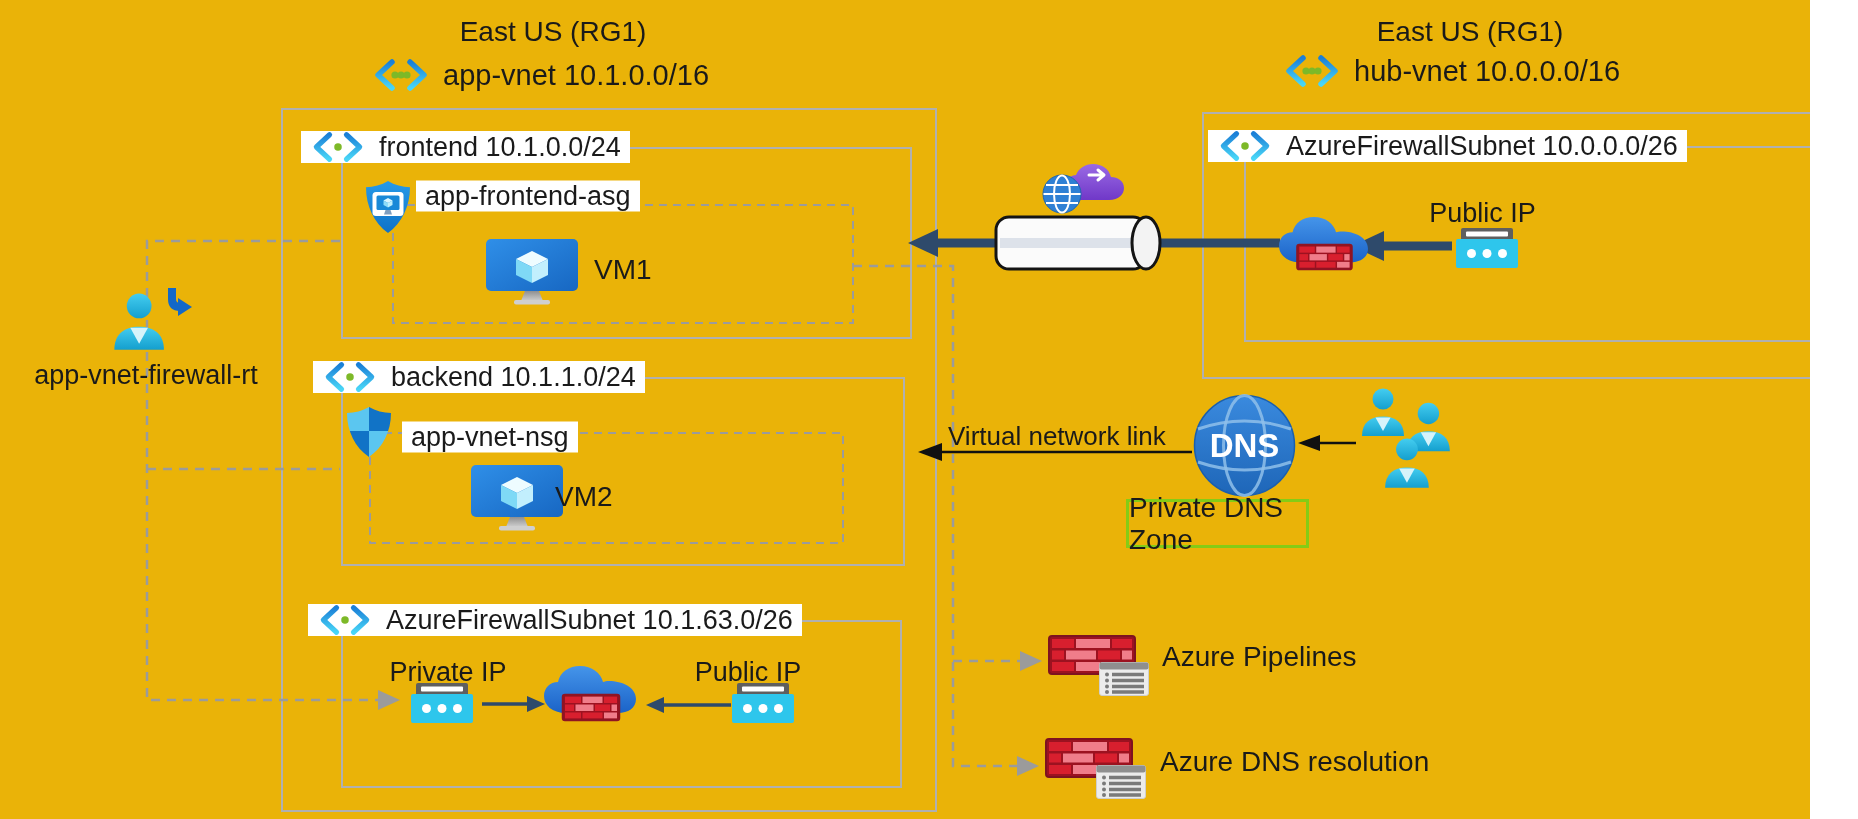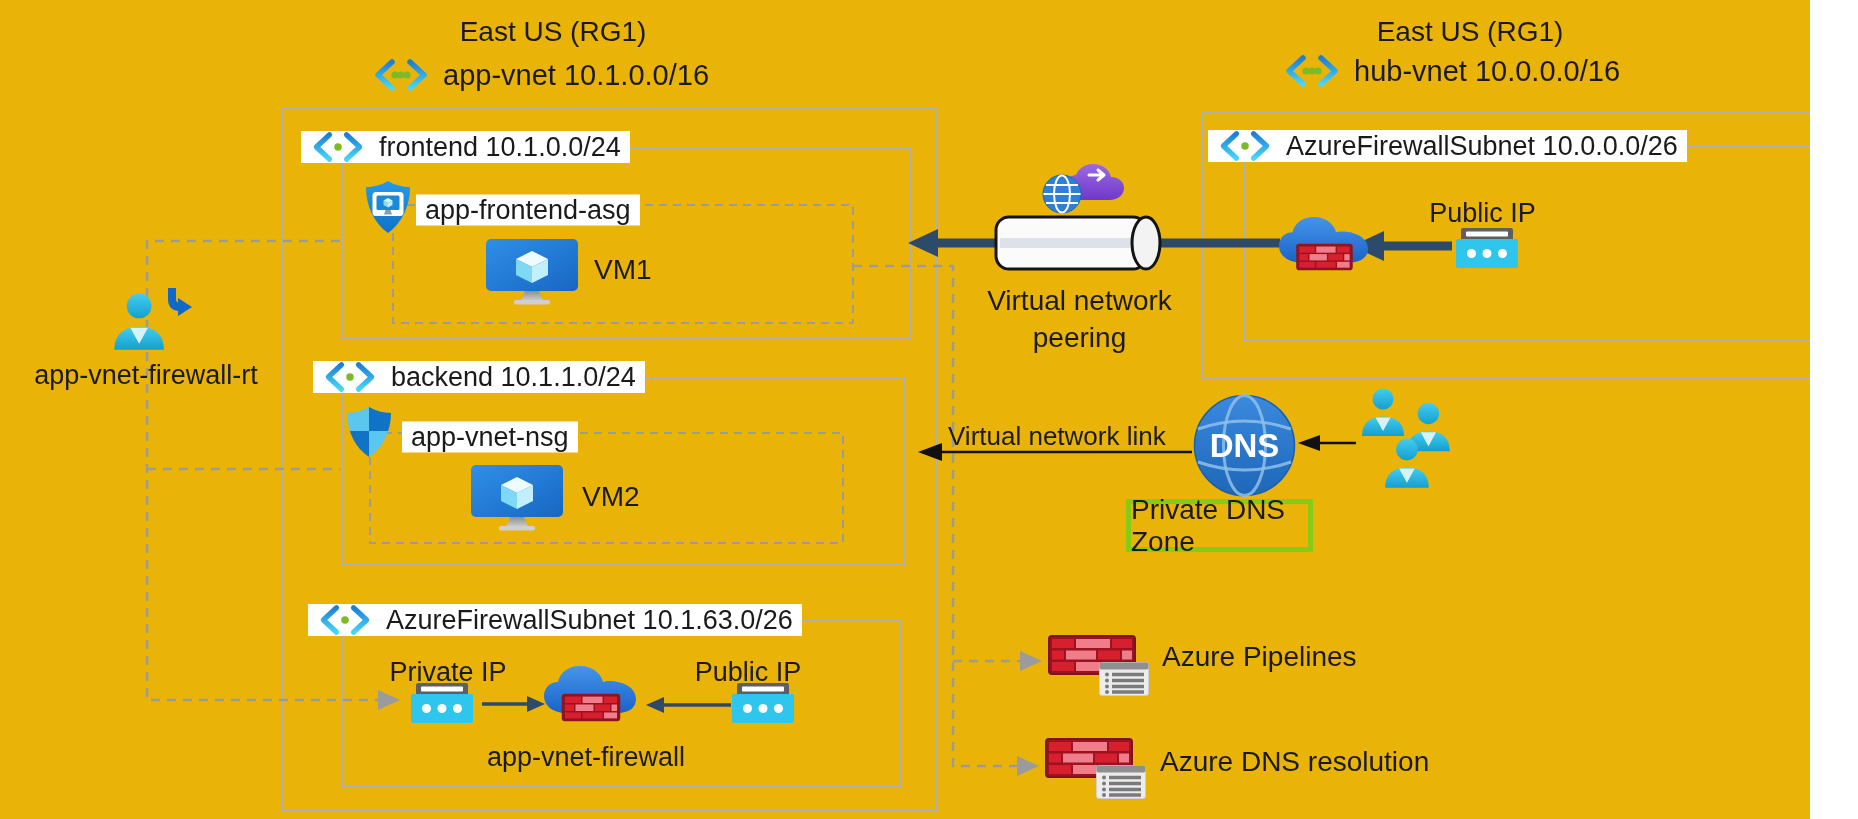--- a/index.html
+++ b/index.html
@@ -10,21 +10,21 @@
   .lbl{position:absolute;white-space:nowrap;}
   .vc{transform:translateY(-50%);}
   .ctr{text-align:center;}
   .iconrow{display:flex;align-items:center;gap:13px;}
   .wbg{background:#fff;padding:0 9px;align-items:flex-end;}
   .fs26{font-size:26px;} .fs27{font-size:27px;} .fs28{font-size:28px;} .fs29{font-size:29px;}
   svg{display:block;}
   #connectors{position:absolute;left:0;top:0;z-index:1;}
   .z2{z-index:2;}
   .z0{z-index:0;}
-  #redbox{position:absolute;z-index:2;border:5px solid #84cc16;display:flex;align-items:center;justify-content:center;}
+  #redbox{position:absolute;z-index:2;border:3px solid #84cc16;display:flex;align-items:center;justify-content:center;}
 </style>
 </head>
 <body>
 
 <div id="canvas">
 
   <svg width="0" height="0" style="position:absolute" aria-hidden="true">
     <defs>
       <linearGradient id="gchev" x1="0" y1="0" x2="0" y2="1">
         <stop offset="0" stop-color="#1b7fd7"></stop>
@@ -236,69 +236,67 @@
 
   <div class="abs iconrow wbg vc z2" style="left:301px;top:147px;">
     <svg viewBox="0 0 58 34" style="width:56px;height:32px;">
         <use href="#g-subnet"></use>
       </svg>
     <span class="fs27">frontend 10.1.0.0/24</span>
   </div>
   <svg class="abs z2" viewBox="0 0 46 54" style="left:365px;top:180px;width:46px;height:54px;">
       <use href="#g-asg"></use>
     </svg>
-  <div class="lbl wbg vc fs27 z2" style="left:416px;top:210px;">app-frontend-asg</div>
+  <div class="lbl wbg vc fs27 z2" style="left:416px;top:196px;">app-frontend-asg</div>
   <svg class="abs z2" viewBox="0 0 92 67" style="left:486px;top:239px;width:92px;height:67px;">
       <use href="#g-vm"></use>
     </svg>
   <div class="lbl vc fs28 z2" style="left:594px;top:270px;">VM1</div>
 
   <div class="abs iconrow wbg vc z2" style="left:313px;top:377px;">
     <svg viewBox="0 0 58 34" style="width:56px;height:32px;">
         <use href="#g-subnet"></use>
       </svg>
     <span class="fs27">backend 10.1.1.0/24</span>
   </div>
   <svg class="abs z2" viewBox="0 0 46 52" style="left:346px;top:406px;width:46px;height:52px;">
       <use href="#g-nsg"></use>
     </svg>
   <div class="lbl wbg vc fs27 z2" style="left:402px;top:437px;">app-vnet-nsg</div>
   <svg class="abs z2" viewBox="0 0 92 67" style="left:471px;top:465px;width:92px;height:67px;">
       <use href="#g-vm"></use>
     </svg>
-  <div class="lbl vc fs28 z2" style="left:582px;top:497px;">VM2</div>
+  <div class="lbl vc fs28 z2" style="left:555px;top:497px;">VM2</div>
 
   <div class="abs iconrow wbg vc z2" style="left:308px;top:620px;">
     <svg viewBox="0 0 58 34" style="width:56px;height:32px;">
         <use href="#g-subnet"></use>
       </svg>
     <span class="fs27">AzureFirewallSubnet 10.1.63.0/26</span>
   </div>
   <div class="lbl ctr vc fs27 z2" style="left:378px;top:672px;width:140px;">Private IP</div>
   <svg class="abs z2" viewBox="0 0 62 40" style="left:411px;top:683px;width:62px;height:40px;">
       <use href="#g-nic"></use>
     </svg>
   <svg class="abs z2" viewBox="0 0 98 60" style="left:541px;top:663px;width:98px;height:60px;">
       <use href="#g-fwcloud"></use>
     </svg>
   <div class="lbl ctr vc fs27 z2" style="left:688px;top:672px;width:120px;">Public IP</div>
   <svg class="abs z2" viewBox="0 0 62 40" style="left:732px;top:683px;width:62px;height:40px;">
       <use href="#g-nic"></use>
     </svg>
-  <div class="lbl ctr vc fs27 z2" style="left:466px;top:757px;width:240px;">app-vnet-firewall</div>
 
   <svg class="abs z2" viewBox="0 0 84 68" style="left:110px;top:285px;width:84px;height:68px;">
       <use href="#g-rt"></use>
     </svg>
   <div class="lbl ctr vc fs27 z2" style="left:6px;top:375px;width:280px;">app-vnet-firewall-rt</div>
 
   <svg class="abs z2" viewBox="0 0 88 52" style="left:1037px;top:162px;width:88px;height:52px;">
       <use href="#g-peering"></use>
     </svg>
-  <div class="abs ctr fs28 z2" style="left:957px;top:283px;width:245px;line-height:1.32;">Virtual network peering</div>
 
   <div class="lbl fs26 z2" style="left:948px;top:421px;">Virtual network link</div>
   <svg class="abs z2" viewBox="0 0 105 105" style="left:1192px;top:393px;width:105px;height:105px;">
     <circle cx="52.5" cy="52.5" r="50" fill="url(#gdnsball)" stroke="#1a5fae" stroke-width="1.5"></circle>
     <ellipse cx="52.5" cy="52.5" rx="21" ry="50" fill="none" stroke="#8fc0ea" stroke-width="3" opacity="0.85"></ellipse>
     <path d="M6,36 Q52.5,20 99,36" fill="none" stroke="#8fc0ea" stroke-width="3" opacity="0.85"></path>
     <path d="M6,69 Q52.5,85 99,69" fill="none" stroke="#8fc0ea" stroke-width="3" opacity="0.85"></path>
     <text x="52.5" y="64" font-size="33" font-weight="bold" fill="#fff" text-anchor="middle" font-family="Liberation Sans, sans-serif">DNS</text>
   </svg>
   <svg class="abs z2" viewBox="0 0 98 104" style="left:1356px;top:388px;width:98px;height:104px;">

